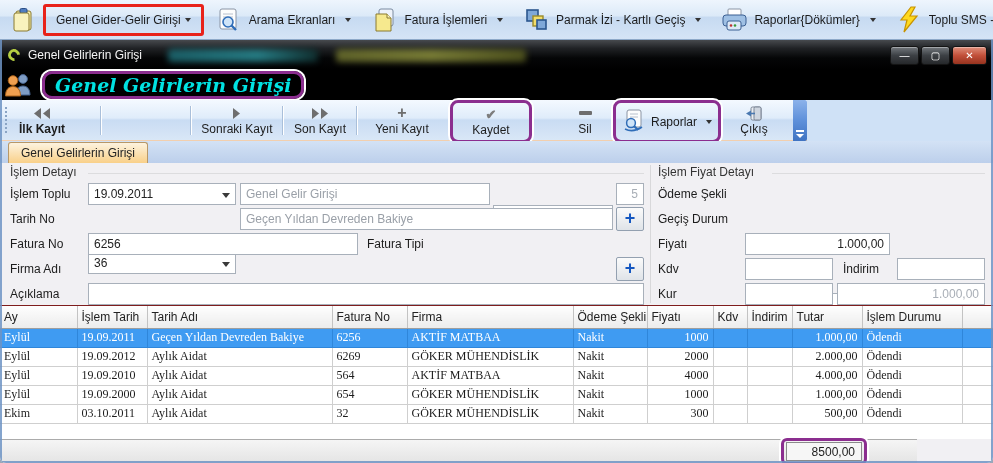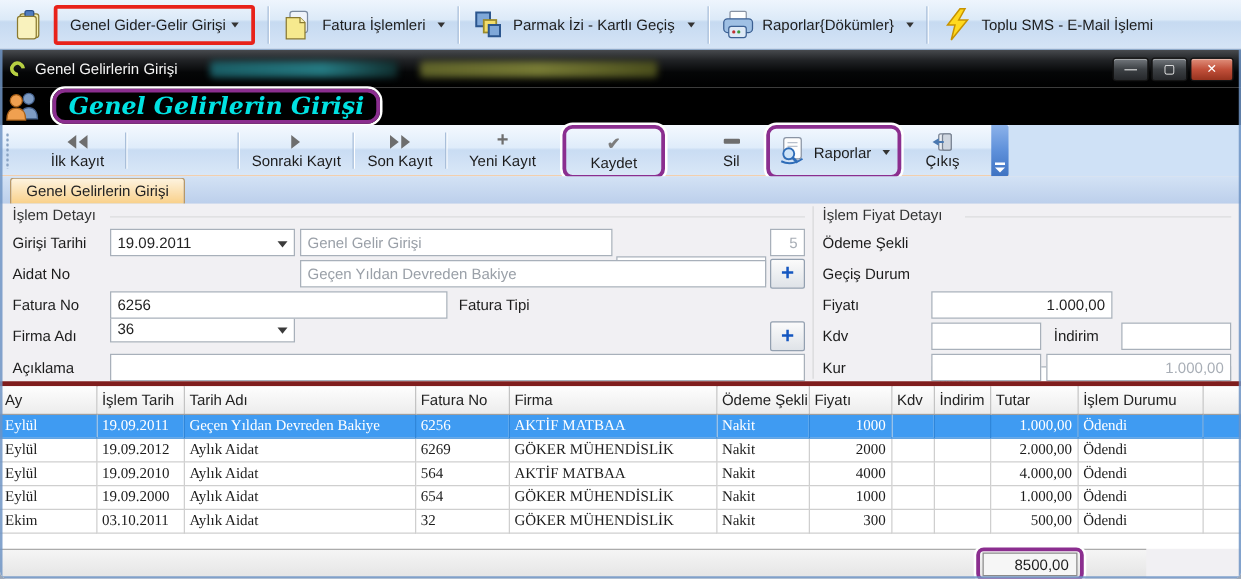--- a/index.html
+++ b/index.html
@@ -134,21 +134,21 @@
   }
   .combo.disabled { color:#a8aeb6; }
   .combo.disabled .arrow { border-top-color:#a8aeb6; }
   .plus-btn {
     width:28px; height:24px; border:1px solid #93a0b0; border-radius:2px;
     background:linear-gradient(#fbfbfb,#dfe3e8); color:#1557c0; font-size:18px; font-weight:bold;
     line-height:20px; text-align:center; cursor:default;
   }
 
   
-  .grid-wrap { position:absolute; left:0; top:305px; width:993px; height:134px; background:#fff; border-top:4px solid #7f1d1d; }
+  .grid-wrap { position:absolute; left:0; top:305px; width:993px; height:134px; background:#fff; border-top:1px solid #7f1d1d; }
   table.grid { border-collapse:collapse; table-layout:fixed; width:993px; font-size:12px; }
   .grid th {
     height:22px; background:linear-gradient(#fefefe,#ececec); border-right:1px solid #c3c3c3;
     border-bottom:1px solid #9e9e9e; font-weight:normal; text-align:left; padding:0 4px; color:#222; white-space:nowrap; overflow:hidden;
   }
   .grid td {
     height:19px; border-right:1px solid #cfcfcf; border-bottom:1px solid #cfcfcf;
     padding:0 4px; color:#1c1c1c; white-space:nowrap; overflow:hidden; cursor:default;font-family:Liberation Serif, serif;
   }
   .grid td:nth-child(7), .grid td:nth-child(10) { text-align:right; }
@@ -184,20 +184,33 @@
             <rect x="9" y="1.5" width="7" height="5" rx="1.5" fill="#4f7cc0" stroke="#2b4f86"></rect>
             <rect x="3" y="6" width="15" height="18" rx="2" fill="#f9f2bd" stroke="#8a7a30"></rect>
           </svg>
       </span>
       <span class="ann-red">
         <span class="tt-label">Genel Gider-Gelir Girişi</span>
         <span class="caret"></span>
       </span>
     </div>
 
+    <div class="tt-item">
+      <span class="icon26">
+        <svg width="26" height="26" viewBox="0 0 26 26">
+            <rect x="4" y="2" width="16" height="20" rx="2" fill="#fdfdfd" stroke="#8a94a4"></rect>
+            <line x1="7" y1="7" x2="17" y2="7" stroke="#b8c0cc"></line>
+            <line x1="7" y1="10" x2="17" y2="10" stroke="#b8c0cc"></line>
+            <circle cx="12" cy="15" r="5" fill="#cfe4f8" stroke="#2f6db8" stroke-width="1.6"></circle>
+            <line x1="15.5" y1="18.5" x2="20" y2="23" stroke="#2f6db8" stroke-width="2.4"></line>
+          </svg>
+      </span>
+      <span class="tt-label">Arama Ekranları</span>
+      <span class="caret"></span>
+    </div>
 
     <span class="tt-sep"></span>
 
     <div class="tt-item">
       <span class="icon26">
         <svg width="26" height="26" viewBox="0 0 26 26">
             <rect x="7" y="2" width="14" height="17" rx="2" fill="#eef3fa" stroke="#7a8aa0"></rect>
             <path d="M4 7 h11 l4 4 v13 h-15 z" fill="#f6e98e" stroke="#8a7a30"></path>
             <path d="M15 7 v4 h4" fill="#fbf3b8" stroke="#8a7a30"></path>
           </svg>
@@ -271,21 +284,21 @@
         </svg>
     </span>
     <span class="ann-purple">
       <span class="caption-title">Genel Gelirlerin Girişi</span>
     </span>
   </div>
 
   <div class="nav-toolbar">
     <span class="grip"></span>
 
-    <div class="nav-btn" style="left:20px;width:84px;">
+    <div class="nav-btn" style="left:0;width:84px;font-weight:bold;">
       <span class="nav-icon">
         <svg width="20" height="13" viewBox="0 0 20 13">
             <polygon points="9,1 2,6.5 9,12" fill="#6e6e6e"></polygon>
             <polygon points="18,1 11,6.5 18,12" fill="#6e6e6e"></polygon>
           </svg>
       </span>
       <span class="nb-label">İlk Kayıt</span>
     </div>
     <span class="nav-sep" style="left:100px;"></span>
 
@@ -371,36 +384,36 @@
     <span class="tab">Genel Gelirlerin Girişi</span>
   </div>
 
   <div class="form-area">
     <span class="group-title" style="left:10px;">İşlem Detayı</span>
     <span class="group-line" style="left:88px;width:556px;"></span>
     <span class="v-div"></span>
     <span class="group-title" style="left:658px;">İşlem Fiyat Detayı</span>
     <span class="group-line" style="left:772px;width:213px;"></span>
 
-    <span class="f-label" style="left:10px;top:20px;">Girişi Tarihi</span>
+    <span class="f-label" style="left:10px;top:20px;">İşlem Toplu</span>
     <div class="ctrl combo" style="left:88px;top:20px;width:148px;">
       <span>19.09.2011</span>
         <span class="arrow"></span>
     </div>
     <div class="ctrl" style="left:240px;top:20px;width:250px;">
       <input class="tbox" readonly="" placeholder="Genel Gelir Girişi" style="">
     </div>
     <div class="ctrl combo disabled" style="left:493px;top:20px;width:120px;">
       <span class="arrow"></span>
     </div>
     <div class="ctrl" style="left:616px;top:20px;width:28px;">
       <input class="tbox gray right" readonly="" value="5" style="">
     </div>
 
-    <span class="f-label" style="left:10px;top:45px;">Aidat No</span>
+    <span class="f-label" style="left:10px;top:45px;">Tarih No</span>
     <div class="ctrl combo" style="left:88px;top:45px;width:148px;">
       <span>36</span>
         <span class="arrow"></span>
     </div>
     <div class="ctrl" style="left:240px;top:45px;width:373px;">
       <input class="tbox" readonly="" placeholder="Geçen Yıldan Devreden Bakiye" style="">
     </div>
     <div class="ctrl plus-btn" style="left:616px;top:44px;">+</div>
 
     <span class="f-label" style="left:10px;top:70px;">Fatura No</span>

